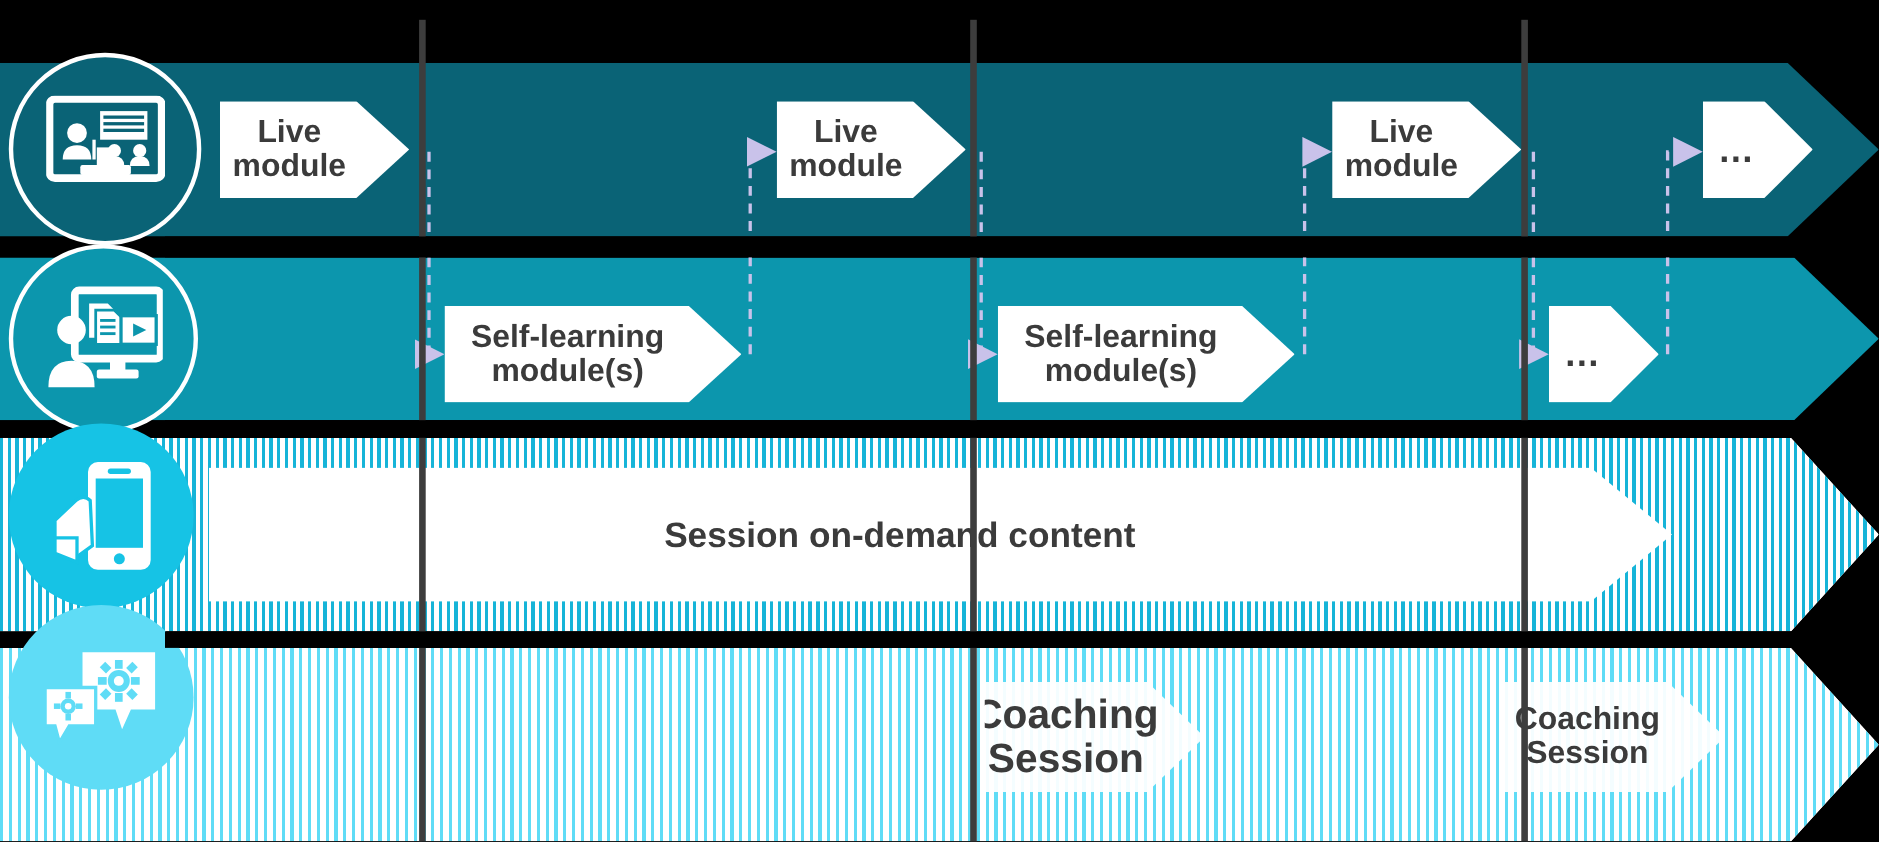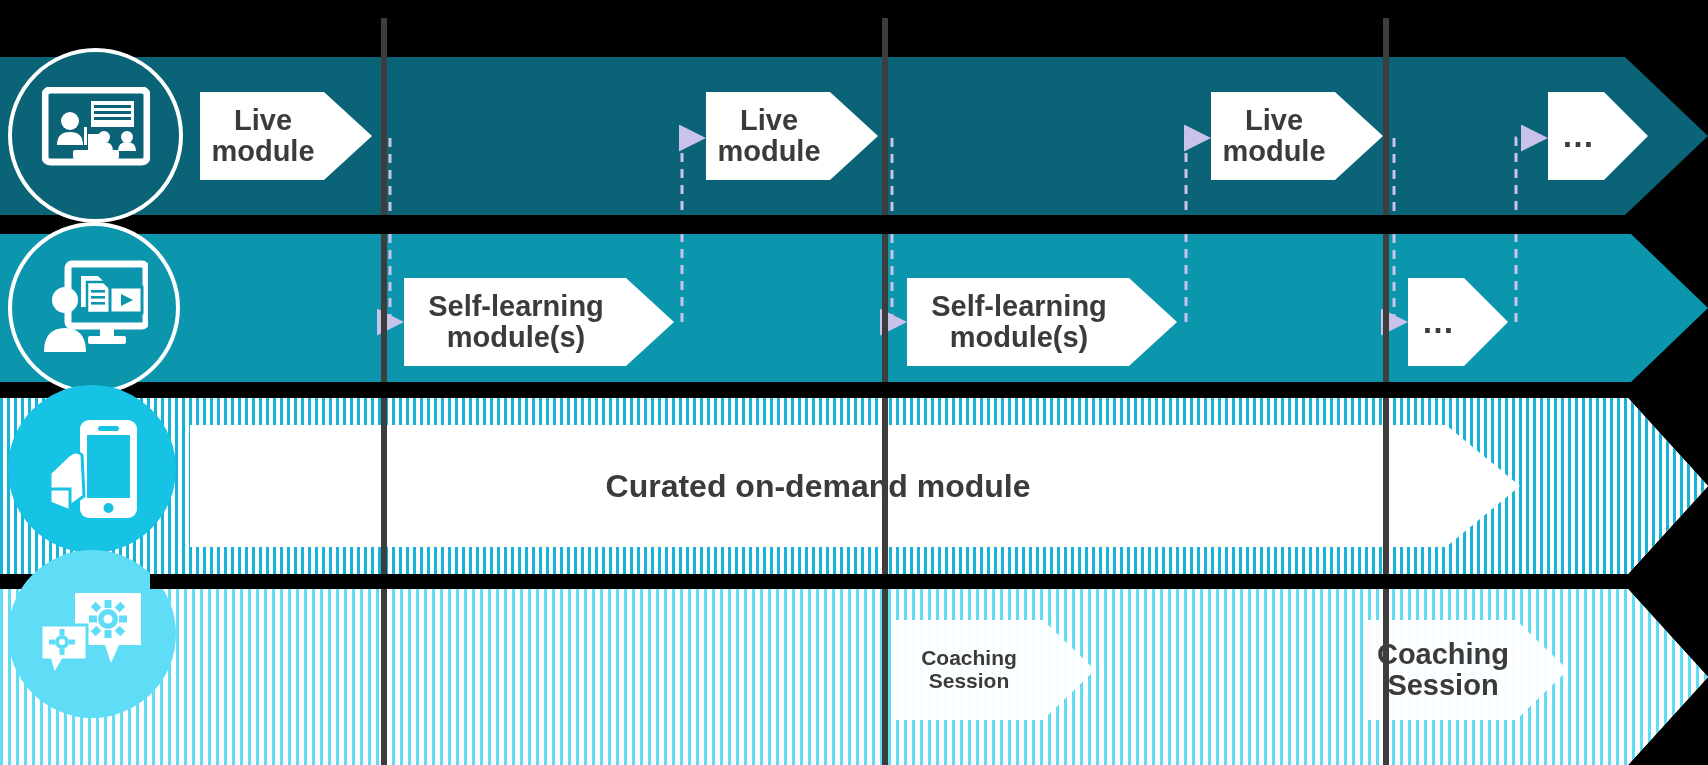--- a/index.html
+++ b/index.html
@@ -172,21 +172,21 @@
       <circle cx="64.5" cy="91" r="5" fill="#16c3e5"></circle>
 
       <path d="M38 38 q-6-6-13 0 l-19 18 v22 l16 14 18-13 z" fill="#fff" stroke="#16c3e5" stroke-width="3"></path>
       <path d="M6 72 h20 v22 l-20 -8 z" fill="#fff" stroke="#16c3e5" stroke-width="3"></path>
     </svg>
   </div>
 
   <div class="chev" style="left:190px;top:425px;width:1330px;height:122px;font-size:32px;
               background:#fff;clip-path:polygon(0 0,1256px 0,1330px 61px,1256px 122px,0 122px);
               padding-right:74px;box-sizing:border-box;">
-    <span>Curated on-demand module</span>
+    <span>Session on-demand content</span>
   </div>
 
   <div class="row" style="top:589px;left:0;width:1708px;height:176px;">
     <div class="stripes-b" style="position:absolute;top:0;left:0;width:1708px;height:176px;
                 clip-path:polygon(0 0,1628px 0,1708px 88px,1628px 176px,0 176px);"></div>
   </div>
 
   <div class="badge" style="left:8px;top:550px;width:168px;height:168px;background:#5fdcf6;">
     <svg width="108" height="88" viewBox="0 0 108 88">
 
@@ -211,21 +211,21 @@
         <circle cx="24" cy="52" r="7"></circle>
         <rect x="21.5" y="39" width="5" height="6"></rect>
         <rect x="21.5" y="59" width="5" height="6"></rect>
         <rect x="11" y="49.5" width="6" height="5"></rect>
         <rect x="31" y="49.5" width="6" height="5"></rect>
       </g>
       <circle cx="24" cy="52" r="3" fill="#fff"></circle>
     </svg>
   </div>
 
-  <div class="chev" style="left:895px;top:620px;width:200px;height:100px;font-size:21px;
+  <div class="chev" style="left:895px;top:620px;width:200px;height:100px;font-size:37px;
               background:rgba(255,255,255,.93);clip-path:polygon(0 0,148px 0,200px 50px,148px 100px,0 100px);
               padding-right:52px;box-sizing:border-box;">
     <span>Coaching
 Session</span>
   </div>
 
   <div class="chev" style="left:1368px;top:620px;width:200px;height:100px;font-size:29px;
               background:rgba(255,255,255,.93);clip-path:polygon(0 0,148px 0,200px 50px,148px 100px,0 100px);
               padding-right:50px;box-sizing:border-box;">
     <span>Coaching

